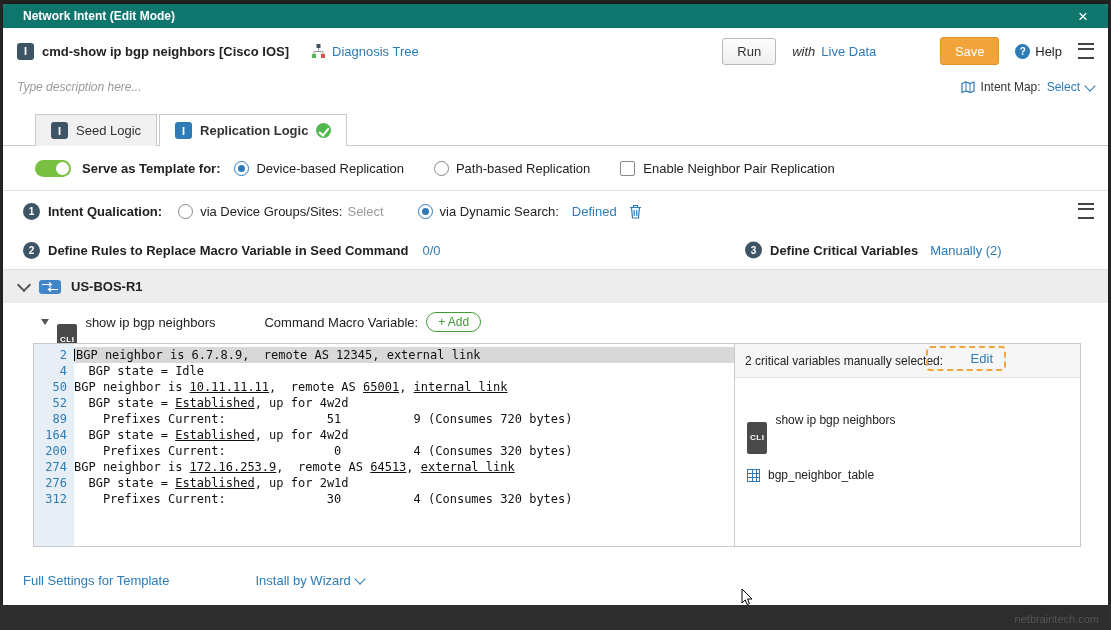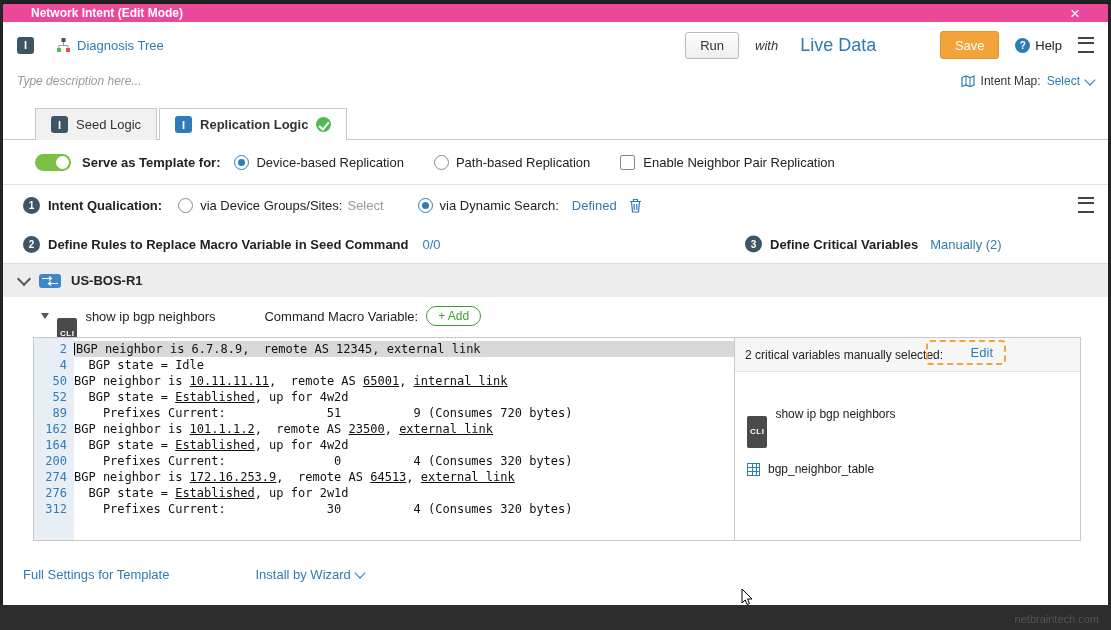--- a/index.html
+++ b/index.html
@@ -1,36 +1,36 @@
 <!DOCTYPE html>
 <html><head>
 <meta charset="utf-8">
 <style>
   html,body{margin:0;padding:0;}
   body{font-family:"Liberation Sans",sans-serif;background:#222;}
   .screen{position:relative;width:1111px;height:630px;background:#2d2d2d;overflow:hidden;}
   .dialog{position:absolute;left:3px;top:4px;width:1105px;height:601px;background:#fff;
           box-shadow:0 0 8px rgba(0,0,0,.6);display:flex;flex-direction:column;border-radius:3px 3px 0 0;}
   
-  .titlebar{height:18px;background:#ec4899;color:#fff;display:flex;align-items:center;
-            padding:0 28px;font-size:12px;font-weight:bold;flex:none;border-radius:3px 3px 0 0;}
+  .titlebar{height:24px;background:#0f766e;color:#fff;display:flex;align-items:center;
+            padding:0 20px;font-size:12px;font-weight:bold;flex:none;border-radius:3px 3px 0 0;}
   .close{margin-left:auto;font-size:17px;font-weight:normal;line-height:1;cursor:default;}
   
   .toolbar{height:46px;display:flex;align-items:center;padding:0 14px;flex:none;}
   .i-icon{width:17px;height:17px;background:#3d5565;color:#fff;font-size:11px;font-weight:bold;
           display:flex;align-items:center;justify-content:center;border-radius:3px;flex:none;}
   .i-icon.blue{background:#2e7bb5;}
   .intent-name{font-size:13px;font-weight:bold;color:#222;margin-left:8px;}
   .diag{display:flex;align-items:center;margin-left:22px;gap:6px;}
   .diag-label{color:#2e7bb5;font-size:13px;}
   .run-btn{margin-left:auto;width:52px;height:25px;border:1px solid #b9b9b9;
            background:linear-gradient(#fdfdfd,#efefef);border-radius:3px;font-size:13px;color:#333;
            display:flex;align-items:center;justify-content:center;}
   .with{font-style:italic;font-size:13px;color:#333;margin-left:16px;}
-  .livedata{color:#2e7bb5;font-size:18px;margin-left:22px;}
+  .livedata{color:#2e7bb5;font-size:13px;margin-left:6px;}
   .save-btn{margin-left:64px;width:57px;height:26px;background:#f2a33a;border:1px solid #e2932a;
             border-radius:3px;color:#fff;font-size:13px;display:flex;align-items:center;justify-content:center;}
   .help{display:flex;align-items:center;margin-left:16px;gap:5px;}
   .help-circle{width:15px;height:15px;border-radius:50%;background:#2e7bb5;color:#fff;font-size:10px;
                font-weight:bold;display:flex;align-items:center;justify-content:center;}
   .help-label{font-size:13px;color:#222;}
   .burger{width:16px;height:12px;border-top:2px solid #444;border-bottom:2px solid #444;position:relative;margin-left:16px;flex:none;}
   .burger::after{content:"";position:absolute;left:0;top:3px;width:16px;height:2px;background:#444;}
   
   .desc-row{height:26px;display:flex;align-items:center;padding:0 14px;flex:none;}
@@ -123,20 +123,21 @@
 
   <div class="dialog">
 
     <div class="titlebar">
       <span>Network Intent (Edit Mode)</span>
       <span class="close">×</span>
     </div>
 
     <div class="toolbar">
       <span class="i-icon">I</span>
+      <span class="intent-name">cmd-show ip bgp neighbors [Cisco IOS]</span>
       <span class="diag">
         <svg width="15" height="14">
             <path d="M7.5 3v4M3 11V7.5h9V11" stroke="#999" fill="none"></path>
             <rect x="5.5" y="0" width="4" height="4" fill="#3d5565"></rect>
             <rect x="1" y="10" width="4" height="4" fill="#52b852"></rect>
             <rect x="10" y="10" width="4" height="4" fill="#d9534f"></rect>
           </svg>
         <span class="diag-label">Diagnosis Tree</span>
       </span>
       <span class="run-btn">Run</span>
@@ -243,24 +244,20 @@
             <span class="gutter-num">50</span>
             <span class="code-text"><span>BGP neighbor is </span><span class="var-underline">10.11.11.11</span><span>,  remote AS </span><span class="var-underline">65001</span><span>, </span><span class="var-underline">internal link</span></span>
           </div>
           <div class="code-line">
             <span class="gutter-num">52</span>
             <span class="code-text"><span>  BGP state = </span><span class="var-underline">Established</span><span>, up for 4w2d</span></span>
           </div>
           <div class="code-line">
             <span class="gutter-num">89</span>
             <span class="code-text"><span>    Prefixes Current:              51          9 (Consumes 720 bytes)</span></span>
-          </div>
-          <div class="code-line">
-            <span class="gutter-num">162</span>
-            <span class="code-text"><span>BGP neighbor is </span><span class="var-underline">101.1.1.2</span><span>,  remote AS </span><span class="var-underline">23500</span><span>, </span><span class="var-underline">external link</span></span>
           </div>
           <div class="code-line">
             <span class="gutter-num">164</span>
             <span class="code-text"><span>  BGP state = </span><span class="var-underline">Established</span><span>, up for 4w2d</span></span>
           </div>
           <div class="code-line">
             <span class="gutter-num">200</span>
             <span class="code-text"><span>    Prefixes Current:               0          4 (Consumes 320 bytes)</span></span>
           </div>
           <div class="code-line">

